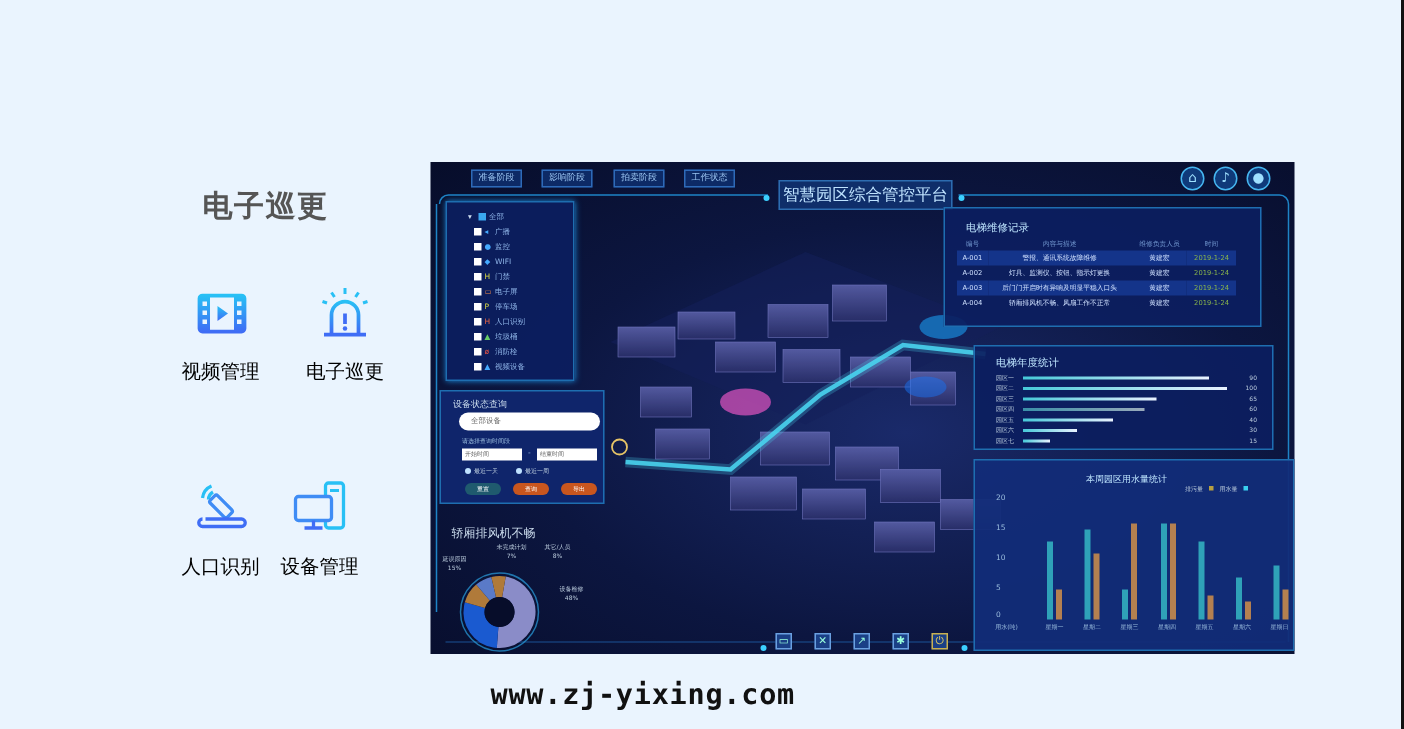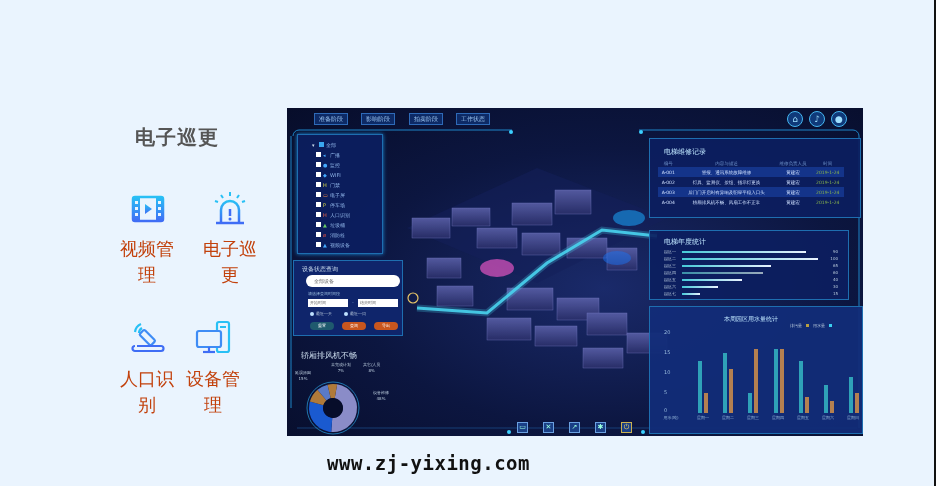--- a/index.html
+++ b/index.html
@@ -1,40 +1,40 @@
 <!DOCTYPE html>
 <html><head>
 <meta charset="utf-8">
 <style>
 *{box-sizing:border-box;margin:0;padding:0}
 html,body{width:936px;height:486px;overflow:hidden}
 body{background:#eaf4fe;font-family:"DejaVu Sans",sans-serif;position:relative;border-right:2px solid #111}
 .left-title{position:absolute;left:135px;top:124px;font-size:20px;font-weight:bold;color:#555;letter-spacing:1px}
 .feat{position:absolute;width:60px;text-align:center}
 .feat .ico{width:40px;height:40px;margin:0 auto}
-.feat .lbl{font-size:18px;color:#c2410c;line-height:26px;margin-top:8px;word-break:break-all;width:56px;margin-left:auto;margin-right:auto}
+.feat .lbl{font-size:13px;color:#000000;line-height:26px;margin-top:8px;word-break:break-all;width:56px;margin-left:auto;margin-right:auto}
 .shot{position:absolute;left:287px;top:108px;width:576px;height:328px;background:radial-gradient(ellipse at 55% 55%,#1a2a6a 0%,#0c1640 55%,#070d2a 100%);overflow:hidden}
 .topbtn{position:absolute;top:5px;height:12px;border:1px solid #2e6ab8;background:#0d2a66;color:#9cc6f2;font-size:6px;line-height:10px;text-align:center;padding:0 4px}
 .title-box{position:absolute;left:232px;top:12px;width:116px;height:20px;border:1px solid #2d6cb0;background:#0f2e6a;color:#bfe3ff;font-size:11px;line-height:18px;text-align:center}
 .dot{position:absolute;width:4px;height:4px;border-radius:50%;background:#3cd0ff}
 .ricon{position:absolute;top:3px;width:16px;height:16px;border-radius:50%;border:1px solid #46b6f0;background:#0f3a7a;color:#9fe0ff;font-size:9px;line-height:14px;text-align:center}
 .panel{position:absolute;background:rgba(12,30,96,0.92);border:1px solid #1e6eb0}
 .tree{left:10px;top:26px;width:86px;height:120px;box-shadow:0 0 4px #1a8ad8}
 .tree-item{position:absolute;left:18px;font-size:5px;color:#8fb5e8;display:flex;align-items:center;gap:2px;height:7px}
 .tree-item .cb{width:5px;height:5px;background:#fff}
 .tree-item .ti{width:5px;font-size:5px}
 .search{left:6px;top:152px;width:110px;height:76px;background:rgba(16,38,110,0.95)}
 .search .h{position:absolute;left:8px;top:4px;font-size:6px;color:#cde}
 .search .sel{position:absolute;left:12px;top:14px;width:94px;height:12px;background:#fff;border-radius:6px;font-size:5px;color:#666;line-height:12px;padding-left:8px}
 .search .sub{position:absolute;left:14px;top:30px;font-size:4px;color:#9bd}
 .search .inp{position:absolute;top:38px;width:40px;height:8px;background:#fff;font-size:4px;color:#666;line-height:8px;padding-left:2px}
 .search .rad{position:absolute;top:50px;font-size:4px;color:#bcd;display:flex;align-items:center;gap:2px}
 .search .rad i{display:inline-block;width:4px;height:4px;border-radius:50%;background:#bfe2ff}
 .search .btn{position:absolute;top:61px;height:8px;border-radius:4px;font-size:4px;color:#fff;line-height:8px;text-align:center;width:24px}
-.rec{left:362px;top:30px;width:212px;height:80px}
+.rec{left:342px;top:30px;width:212px;height:80px}
 .rec .h{position:absolute;left:14px;top:8px;font-size:7px;color:#bfe6ff}
 .rec table{position:absolute;left:8px;top:20px;width:186px;border-collapse:collapse;font-size:4.5px;color:#cfe0ff}
 .rec td,.rec th{height:10px;padding:0 2px;text-align:center;font-weight:normal}
 .rec th{color:#6f94cc;height:8px}
 .rec tr.alt td{background:#14348a}
 .rec td.d{color:#88b44c}
 .stat{left:362px;top:122px;width:200px;height:70px}
 .stat .h{position:absolute;left:14px;top:6px;font-size:7px;color:#bfe6ff}
 .bar-row{position:absolute;left:14px;width:180px;height:6px;font-size:4px;color:#bcd}
 .bar-row .bl{position:absolute;left:0;top:0}
@@ -165,20 +165,21 @@
     <path d="M352 22 H566 a6 6 0 0 1 6 6 V320" fill="none" stroke="#1e84c6" stroke-width="1"></path>
     <line x1="4" y1="28" x2="4" y2="300" stroke="#1e84c6" stroke-width="1"></line>
     <line x1="10" y1="320" x2="570" y2="320" stroke="#1e5aa0" stroke-width="0.6"></line>
   </svg>
 
   <div class="topbtn" style="left:27px">准备阶段</div>
   <div class="topbtn" style="left:74px">影响阶段</div>
   <div class="topbtn" style="left:122px">拍卖阶段</div>
   <div class="topbtn" style="left:169px">工作状态</div>
   <div class="dot" style="left:222px;top:22px"></div>
+  <div class="title-box">智慧园区综合管控平台</div>
   <div class="dot" style="left:352px;top:22px"></div>
 
   <div class="ricon" style="left:500px">⌂</div>
   <div class="ricon" style="left:522px">♪</div>
   <div class="ricon" style="left:544px">●</div>
 
   <div class="panel tree">
     <div class="tree-item" style="left:14px;top:6px">
         <span class="ti" style="color:#cde">▾</span>
         <span class="cb" style="background:#3aa8f0"></span>

